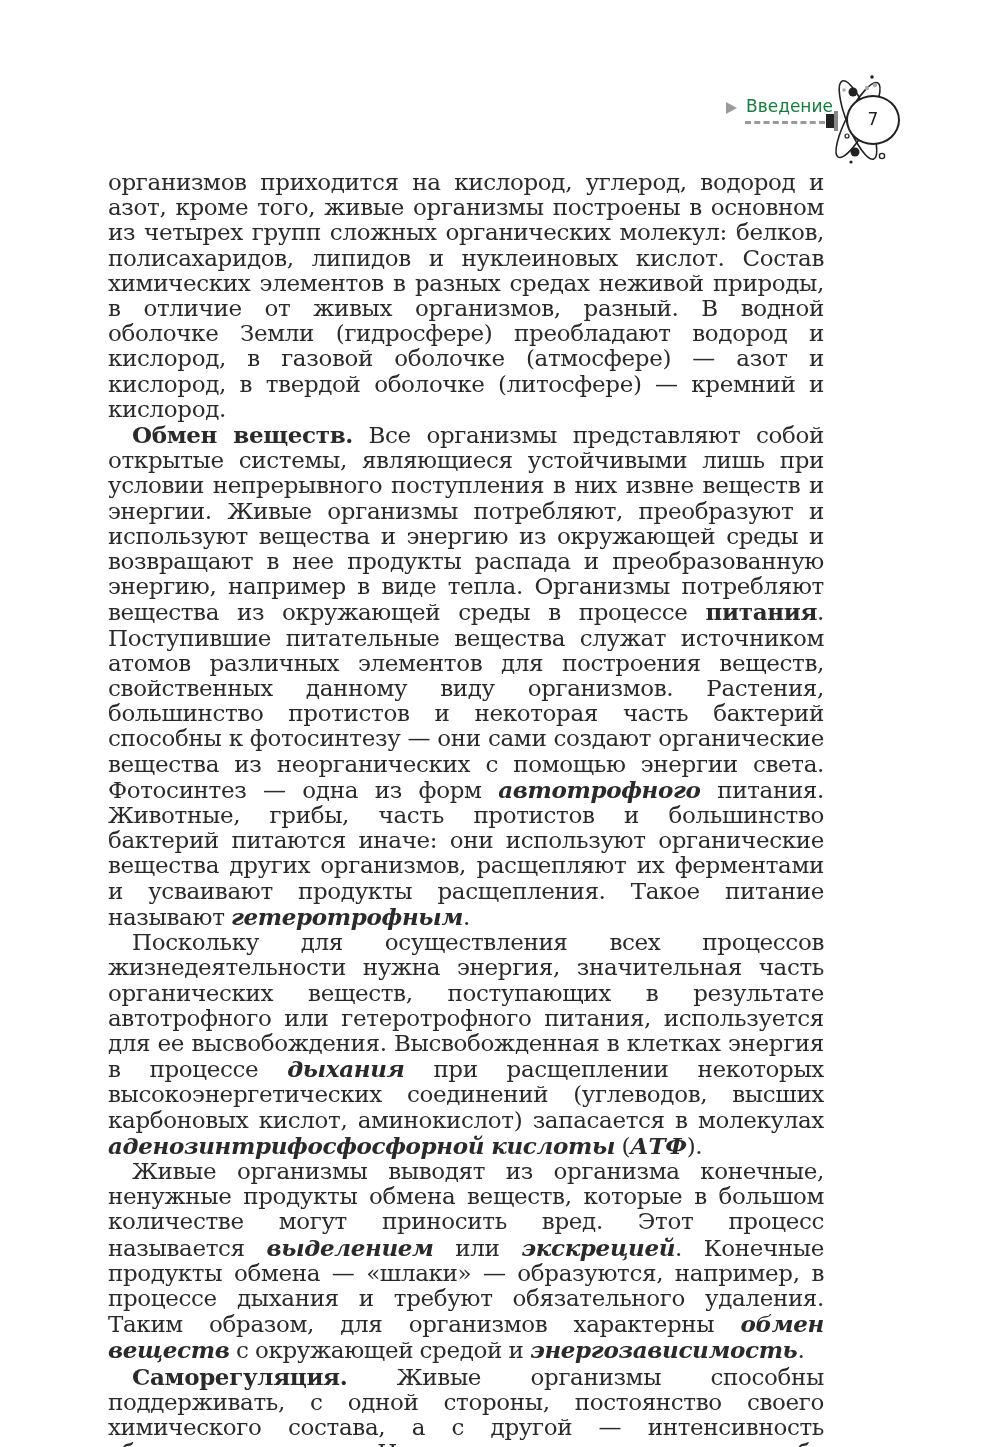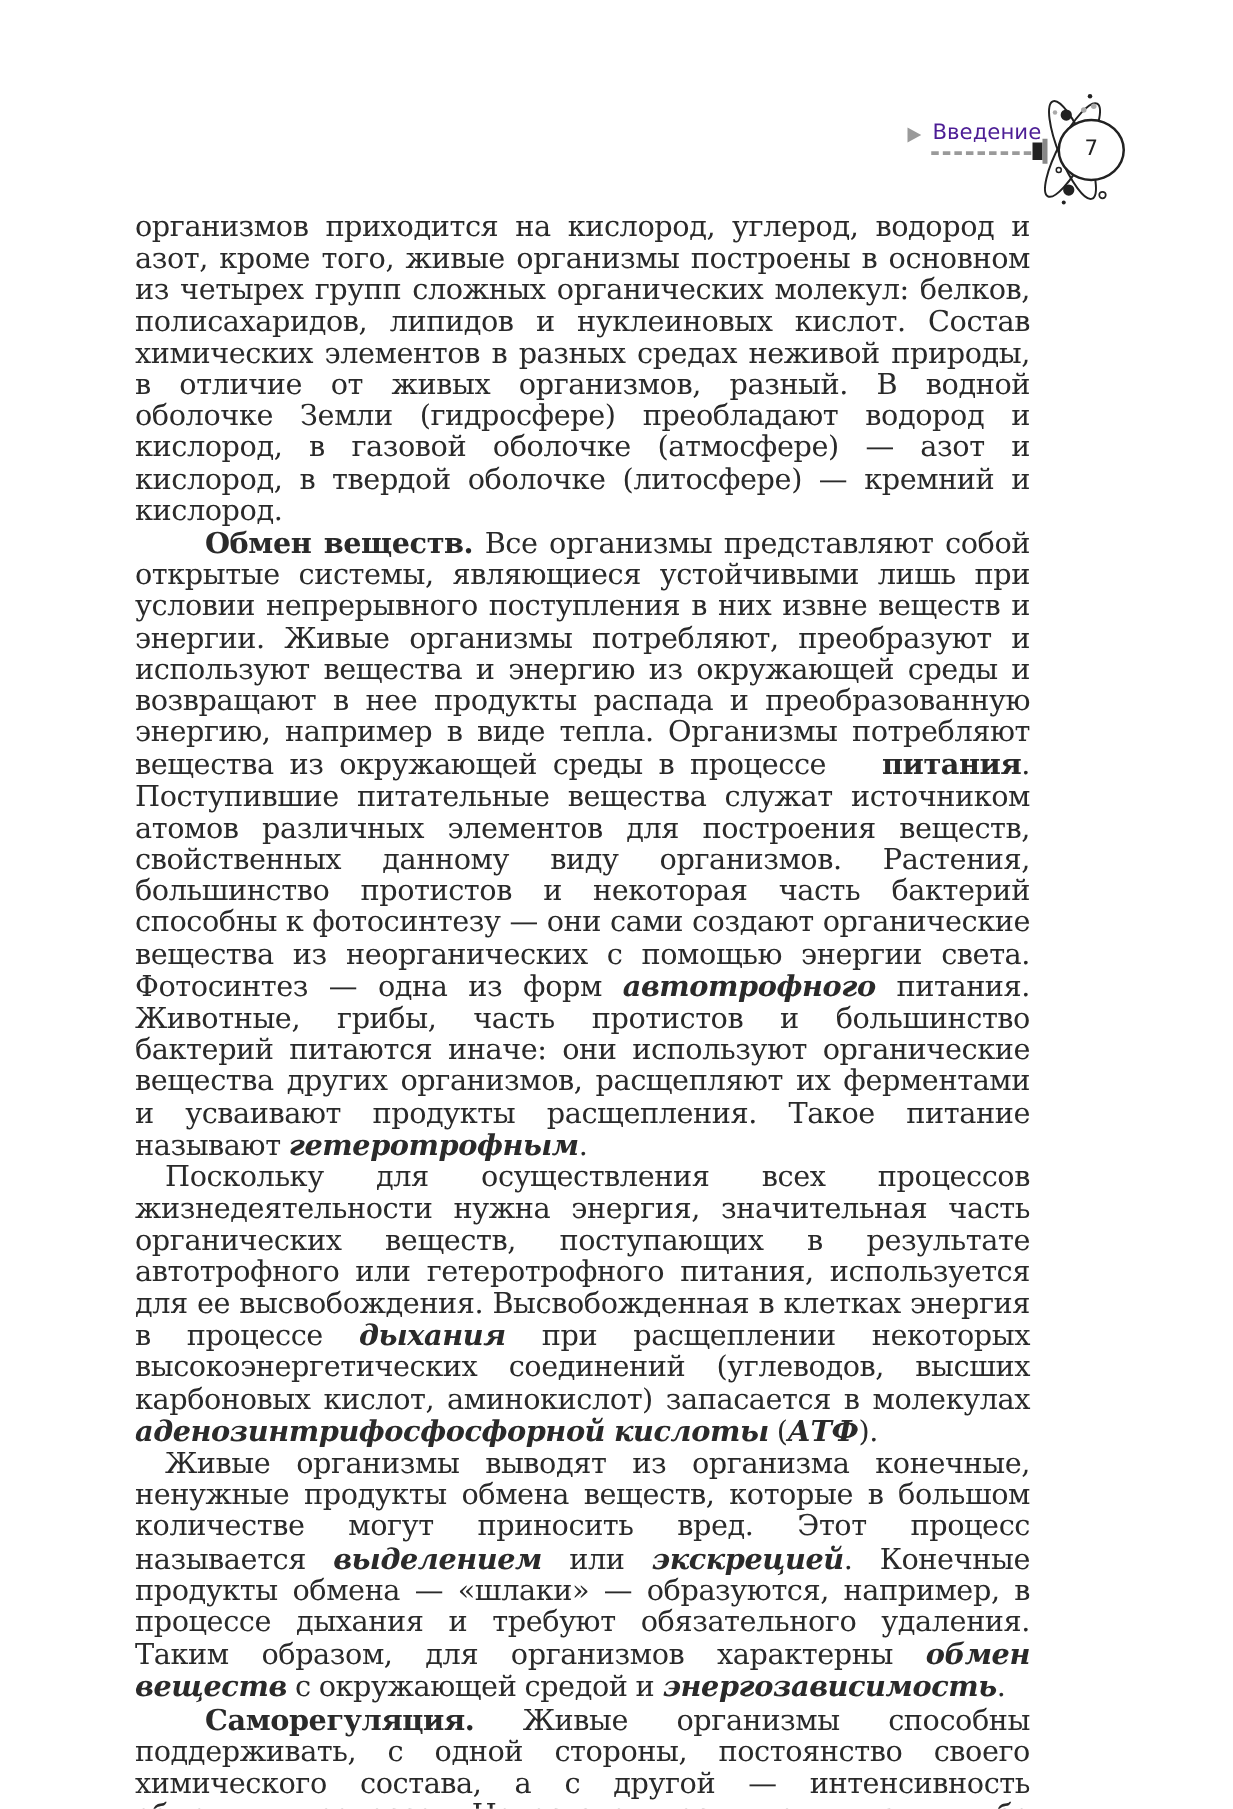--- a/index.html
+++ b/index.html
@@ -1,28 +1,28 @@
 <!DOCTYPE html>
 <html><head>
 <meta charset="utf-8">
 <style>
   html,body{margin:0;padding:0;background:#fff;}
   body{width:986px;height:1447px;position:relative;overflow:hidden;color:#2a2a2a;}
   .hdr-arrow{position:absolute;left:726px;top:102px;width:0;height:0;border-top:6px solid transparent;border-bottom:6px solid transparent;border-left:11px solid #9a9a9a;}
-  .hdr-title{position:absolute;left:746px;top:96px;font-family:"DejaVu Sans",sans-serif;font-size:17px;color:#4c1d95;letter-spacing:0px;}
+  .hdr-title{position:absolute;left:746px;top:96px;font-family:"DejaVu Sans",sans-serif;font-size:17px;color:#15803d;letter-spacing:0px;}
   .hdr-dash{position:absolute;left:745px;top:121px;width:80px;border-top:3px dashed #9a9a9a;}
   .hdr-plug{position:absolute;left:826px;top:114px;width:8px;height:14px;background:#222;}
   .hdr-plug2{position:absolute;left:834px;top:111px;width:4px;height:20px;background:#888;}
   .page-circle{position:absolute;left:846px;top:95px;width:50px;height:46px;border:2px solid #222;border-radius:50%;background:#fff;}
   .page-num{position:absolute;left:846px;top:95px;width:54px;height:50px;line-height:48px;text-align:center;font-family:"DejaVu Sans",sans-serif;font-size:17px;color:#222;}
   .atom{position:absolute;left:820px;top:70px;width:90px;height:100px;}
   .content{position:absolute;left:108px;top:170px;width:716px;font-family:"DejaVu Serif",serif;font-size:23px;line-height:25.2px;text-align:justify;hyphens:manual;letter-spacing:-0.35px;word-spacing:-0.5px;}
   .content p{margin:0;}
   .content p.indp{text-indent:24px;}
-  b{font-weight:bold;margin-left:32px;}
+  b{font-weight:bold;}
   i{font-style:italic;font-weight:bold;}
 </style>
 </head>
 <body>
 
 <div class="hdr-arrow"></div>
 <div class="hdr-title">Введение</div>
 <div class="hdr-dash"></div>
 <div class="hdr-plug"></div>
 <div class="hdr-plug2"></div>

